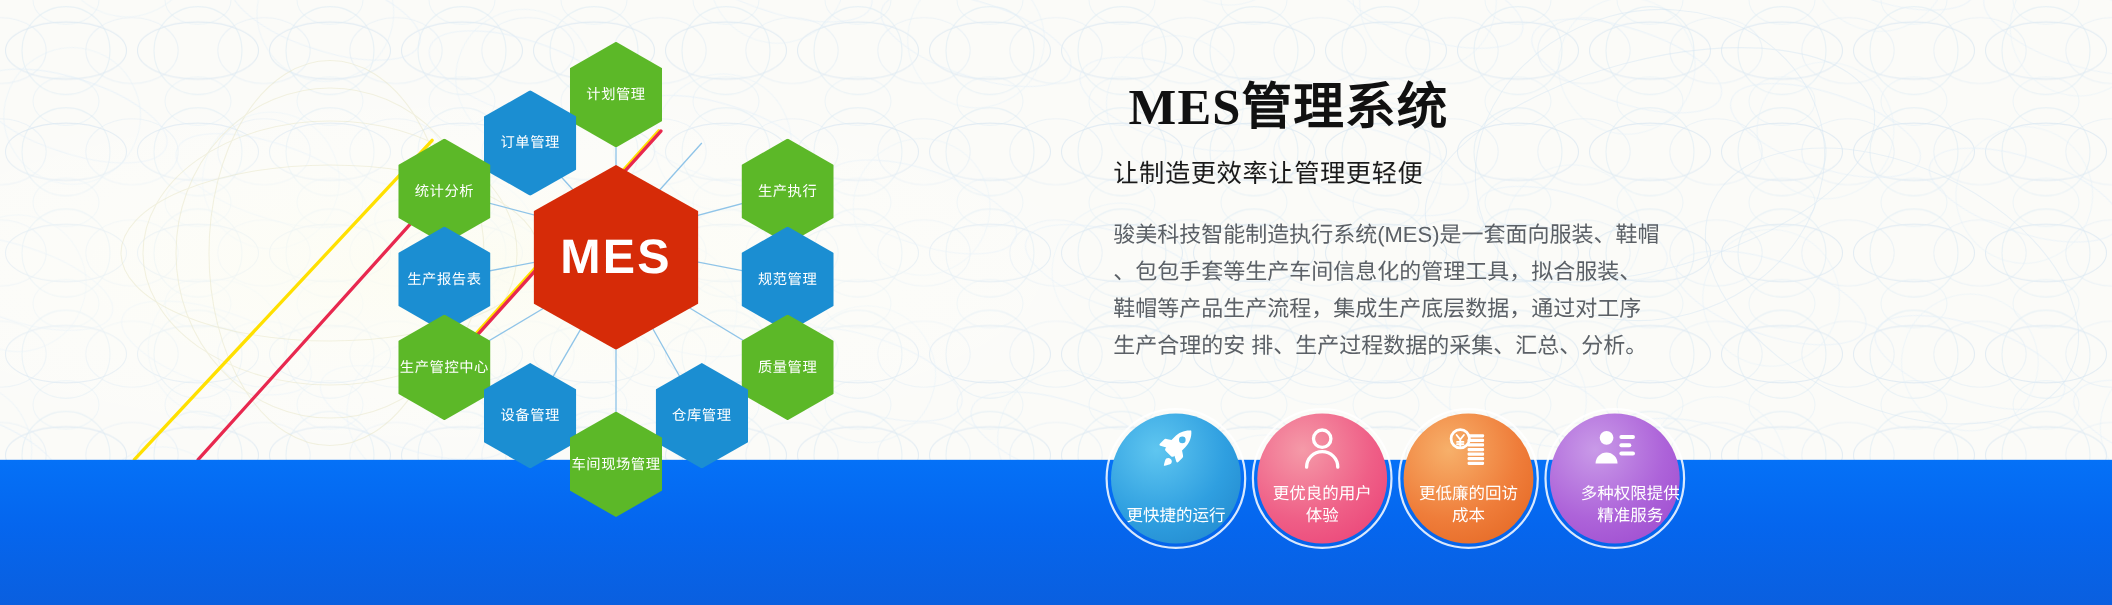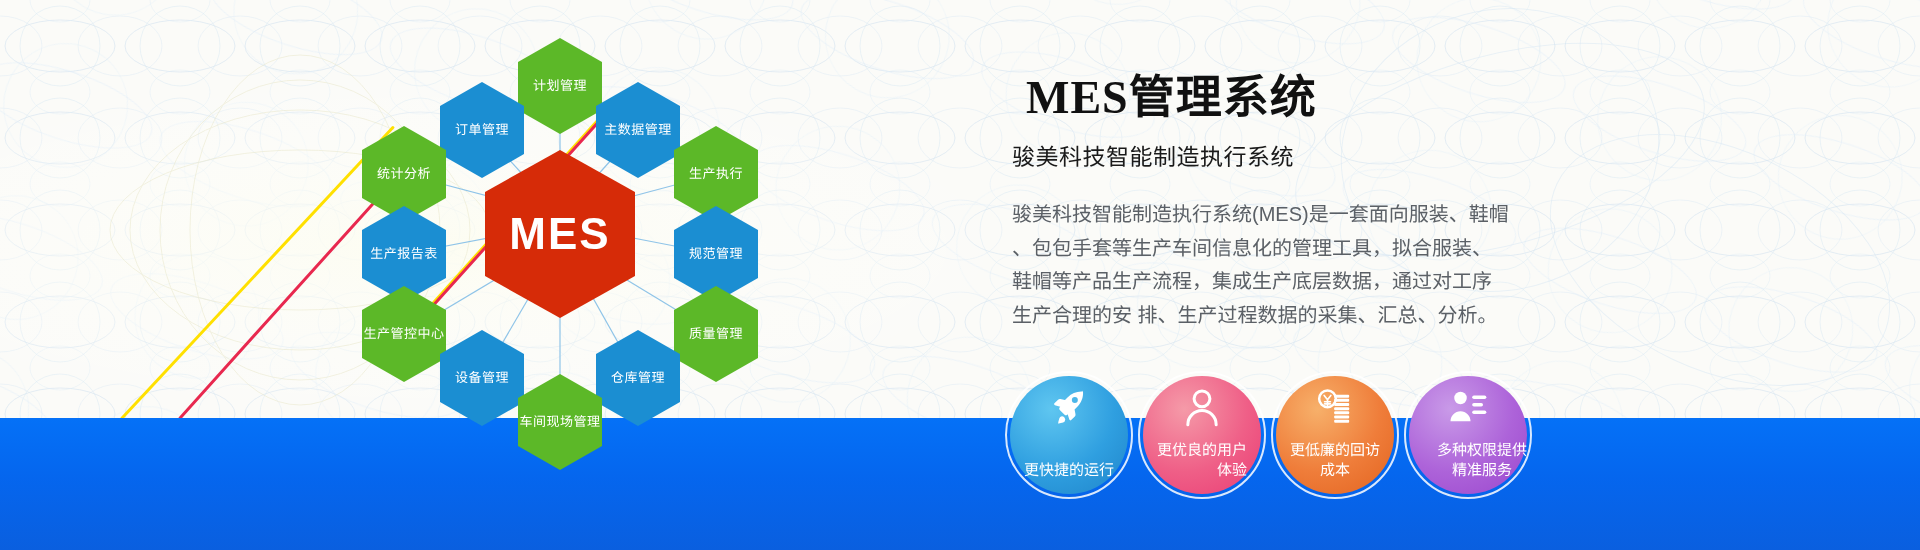--- a/index.html
+++ b/index.html
@@ -77,21 +77,21 @@
     position:absolute;inset:-5px;border-radius:50%;
     border:2px solid rgba(255,255,255,.85);
   }
   .feat .ico{
     position:absolute;top:12px;left:50%;transform:translateX(-50%);
     width:40px;height:40px;
   }
   .feat .ico svg{display:block;width:100%;height:100%;fill:#fff;}
   .feat .lbl{position:relative;z-index:2;}
   .f-blue  {background:radial-gradient(circle at 35% 28%,#5fc6f0 0%,#2f9fe0 55%,#1f84c9 100%);}
-  .f-pink  {background:radial-gradient(circle at 35% 28%,#f59aa8 0%,#ef5f87 55%,#ea3d74 100%);text-align:right;}
+  .f-pink  {background:radial-gradient(circle at 35% 28%,#f59aa8 0%,#ef5f87 55%,#ea3d74 100%);}
   .f-orange{background:radial-gradient(circle at 35% 28%,#f7b06a 0%,#ef7d3a 55%,#e2631f 100%);}
   .f-purple{background:radial-gradient(circle at 35% 28%,#c99ae8 0%,#ad63d9 55%,#9a46cd 100%);align-items:flex-end;}
 </style>
 </head>
 <body>
 
 <div class="banner">
 
   <div class="tex">
     <svg viewBox="0 0 1920 550" preserveAspectRatio="none" aria-hidden="true">
@@ -163,23 +163,20 @@
     <div class="hex center red" style="left:155px;top:140px;">
       <span>MES</span>
     </div>
 
     <div class="hex small green" style="left:188px;top:28px;">
         <span>计划管理</span>
       </div>
     <div class="hex small blue" style="left:110px;top:72px;">
         <span>订单管理</span>
       </div>
-    <div class="hex small blue" style="left:266px;top:72px;">
-        <span>主数据管理</span>
-      </div>
     <div class="hex small green" style="left:32px;top:116px;">
         <span>统计分析</span>
       </div>
     <div class="hex small green" style="left:344px;top:116px;">
         <span>生产执行</span>
       </div>
     <div class="hex small blue" style="left:32px;top:196px;">
         <span>生产报告表</span>
       </div>
     <div class="hex small blue" style="left:344px;top:196px;">
@@ -197,21 +194,21 @@
     <div class="hex small blue" style="left:266px;top:320px;">
         <span>仓库管理</span>
       </div>
     <div class="hex small green" style="left:188px;top:364px;">
         <span>车间现场管理</span>
       </div>
   </div>
 
   <div class="right">
     <h1 class="title">MES管理系统</h1>
-    <div class="subtitle">骏美科技智能制造执行系统</div>
+    <div class="subtitle">让制造更效率让管理更轻便</div>
     <div class="para">
       <div>骏美科技智能制造执行系统(MES)是一套面向服装、鞋帽</div>
       <div>、包包手套等生产车间信息化的管理工具，拟合服装、</div>
       <div>鞋帽等产品生产流程，集成生产底层数据，通过对工序</div>
       <div>生产合理的安 排、生产过程数据的采集、汇总、分析。</div>
     </div>
   </div>
 
   <div class="feats">
 

